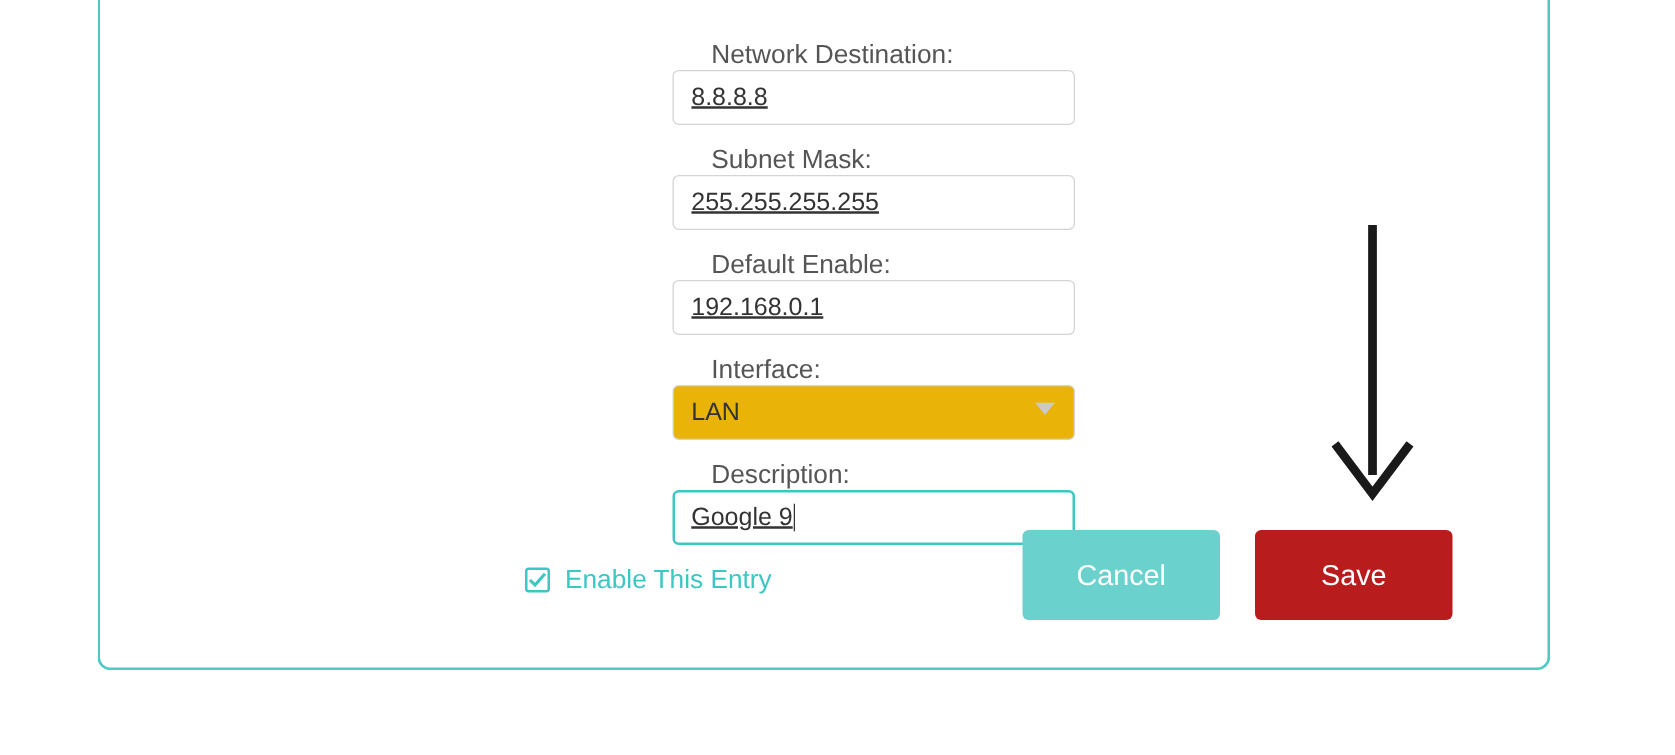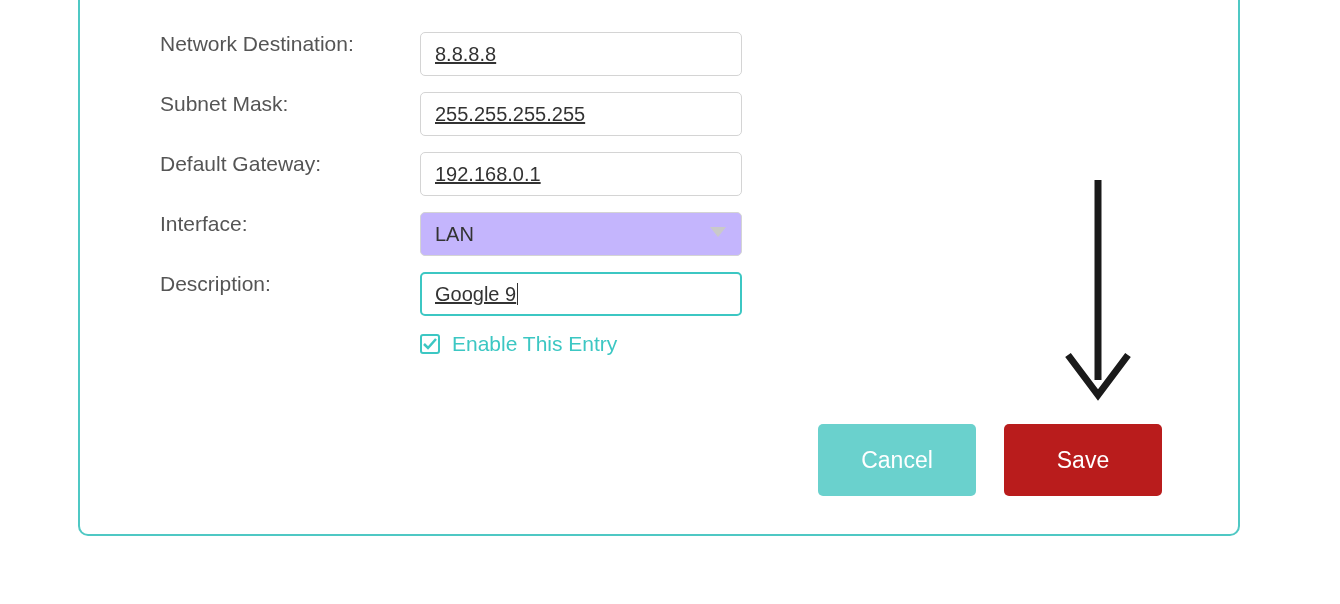--- a/index.html
+++ b/index.html
@@ -20,21 +20,23 @@
       border-top: none;
       border-radius: 0 0 10px 10px;
       background: #fff;
     }
     .form-area {
       padding-top: 32px;
       padding-left: 80px;
     }
     .form-row {
       display: flex;
+      align-items: center;
       margin-bottom: 16px;
+      flex-direction: column;
     }
     .form-label {
       width: 260px;
       font-size: 21px;
       color: #555;
       text-align: left;
     }
     .text-input {
       width: 322px;
       height: 44px;
@@ -57,21 +59,21 @@
       height: 44px;
     }
     .select-box {
       width: 100%;
       height: 100%;
       border: 1px solid #d4d4d4;
       border-radius: 5px;
       padding: 0 14px;
       font-size: 20px;
       color: #333;
-      background: #c4b5fd;
+      background: #eab308;
       display: flex;
       align-items: center;
       cursor: pointer;
     }
     .select-caret {
       position: absolute;
       right: 16px;
       top: 50%;
       transform: translateY(-50%);
       pointer-events: none;
@@ -146,21 +148,21 @@
       <div class="form-label">Network Destination:</div>
       <input class="text-input" type="text" value="8.8.8.8" style="">
     </div>
 
     <div class="form-row">
       <div class="form-label">Subnet Mask:</div>
       <input class="text-input" type="text" value="255.255.255.255" style="">
     </div>
 
     <div class="form-row">
-      <div class="form-label">Default Gateway:</div>
+      <div class="form-label">Default Enable:</div>
       <input class="text-input" type="text" value="192.168.0.1" style="">
     </div>
 
     <div class="form-row">
       <div class="form-label">Interface:</div>
       <div class="select-wrap">
         <div class="select-box">
           <span>LAN</span>
         </div>
         <span class="select-caret">

